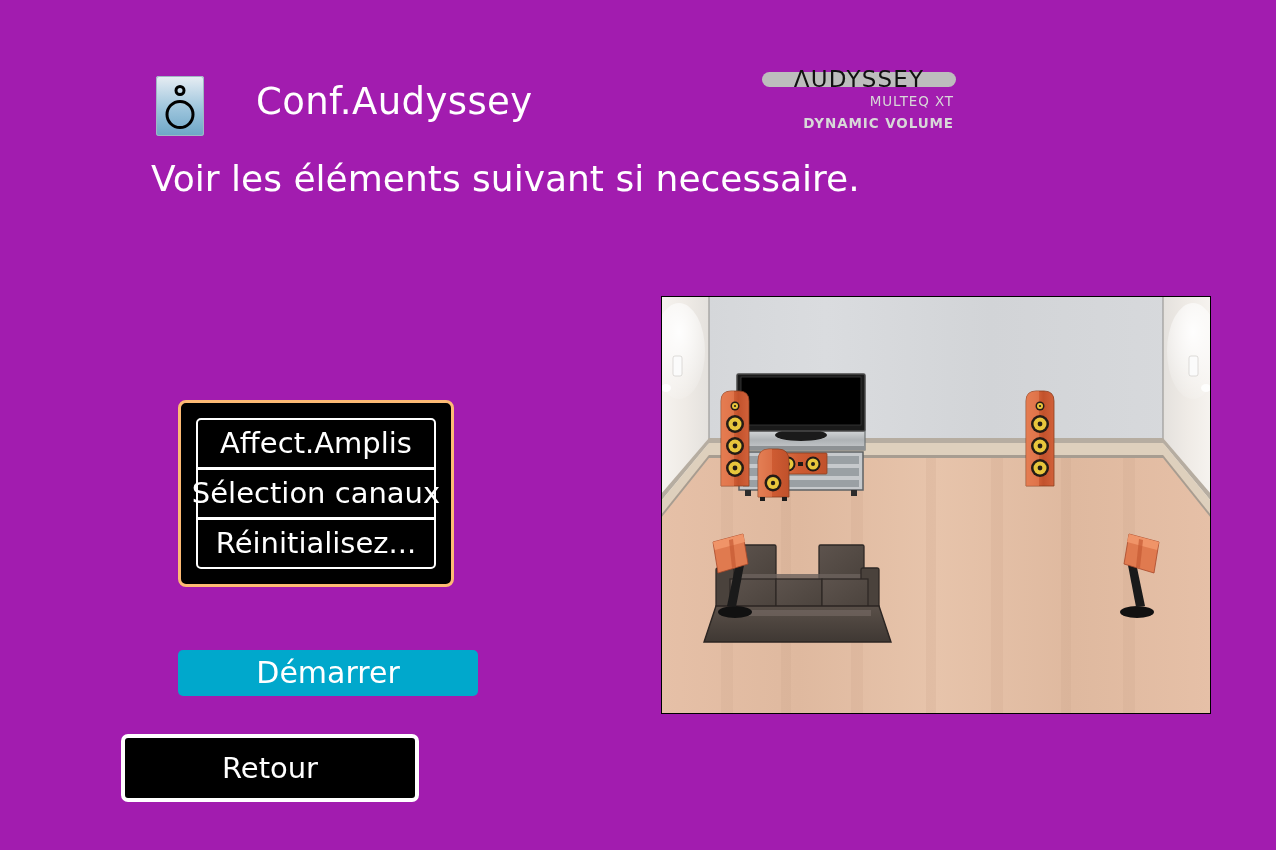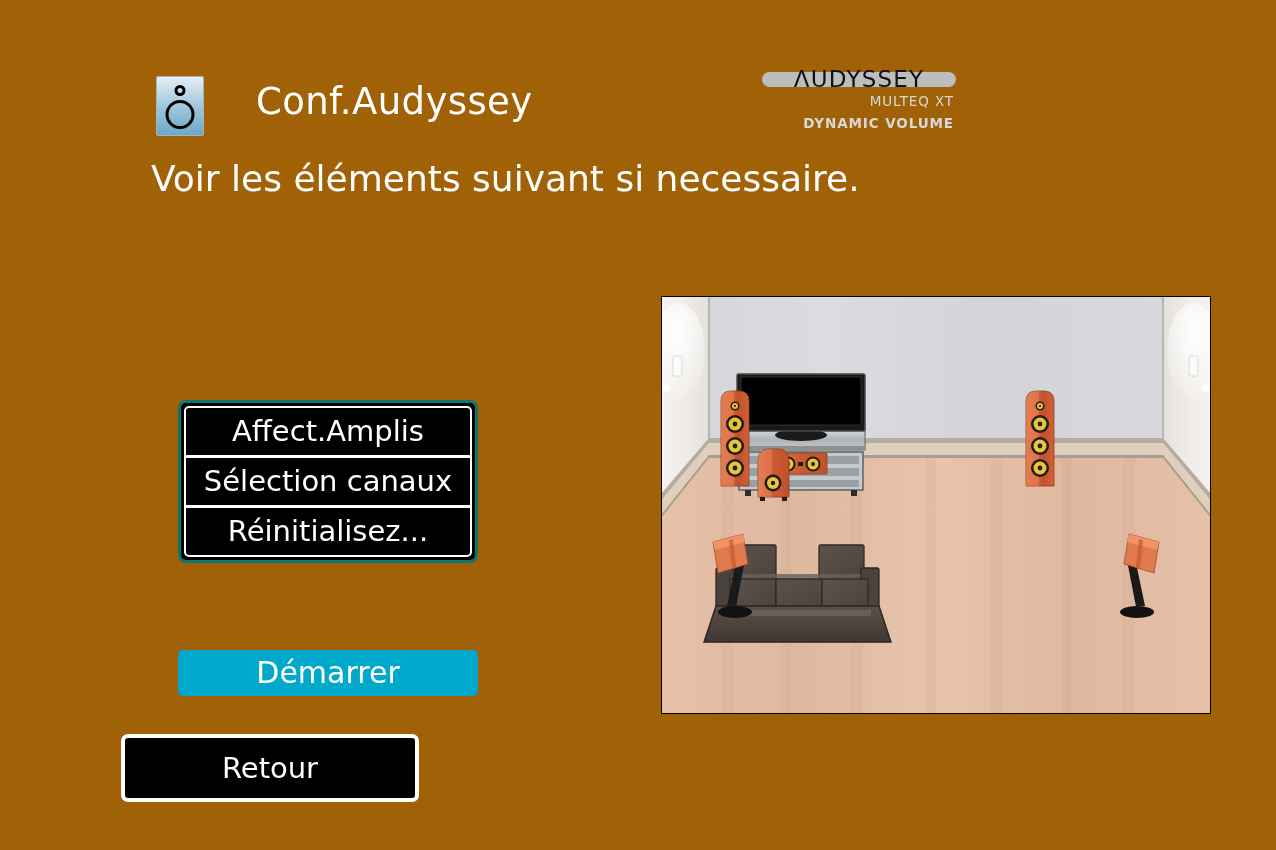--- a/index.html
+++ b/index.html
@@ -14,21 +14,21 @@
     overflow: hidden;
     font-family: "DejaVu Sans", "Liberation Sans", sans-serif;
     color: #ffffff;
     position: relative;
   }
   #screen {
     position: absolute;
     left: 0; top: 0;
     width: 1276px;
     height: 850px;
-    background: #a16207;
+    background: #a21caf;
   }
 
   
   #header-icon {
     position: absolute;
     left: 156px; top: 76px;
     width: 48px; height: 60px;
     border-radius: 3px;
     background: linear-gradient(#e8eef3 0%, #cfe0ec 18%, #9cc4dc 55%, #6da6c6 100%);
     box-shadow: inset 0 0 0 1px #9fb6c4;
@@ -110,26 +110,26 @@
     left: 151px; top: 158px;
     font-size: 36px;
     line-height: 1.15;
     white-space: nowrap;
   }
 
   
   #menu-list {
     position: absolute;
     left: 178px; top: 400px;
-    width: 300px;
-    border: 3px solid #0f766e;
+    width: 276px;
+    border: 3px solid #fdba74;
     border-radius: 8px;
     box-sizing: border-box;
     background: #000;
-    padding: 4px;
+    padding: 16px;
   }
   .menu-item {
     position: relative;
     height: 51px;
     box-sizing: border-box;
     border: 2px solid #ffffff;
     margin: -1px -1px;
     background: #000000;
     display: flex;
     align-items: center;

